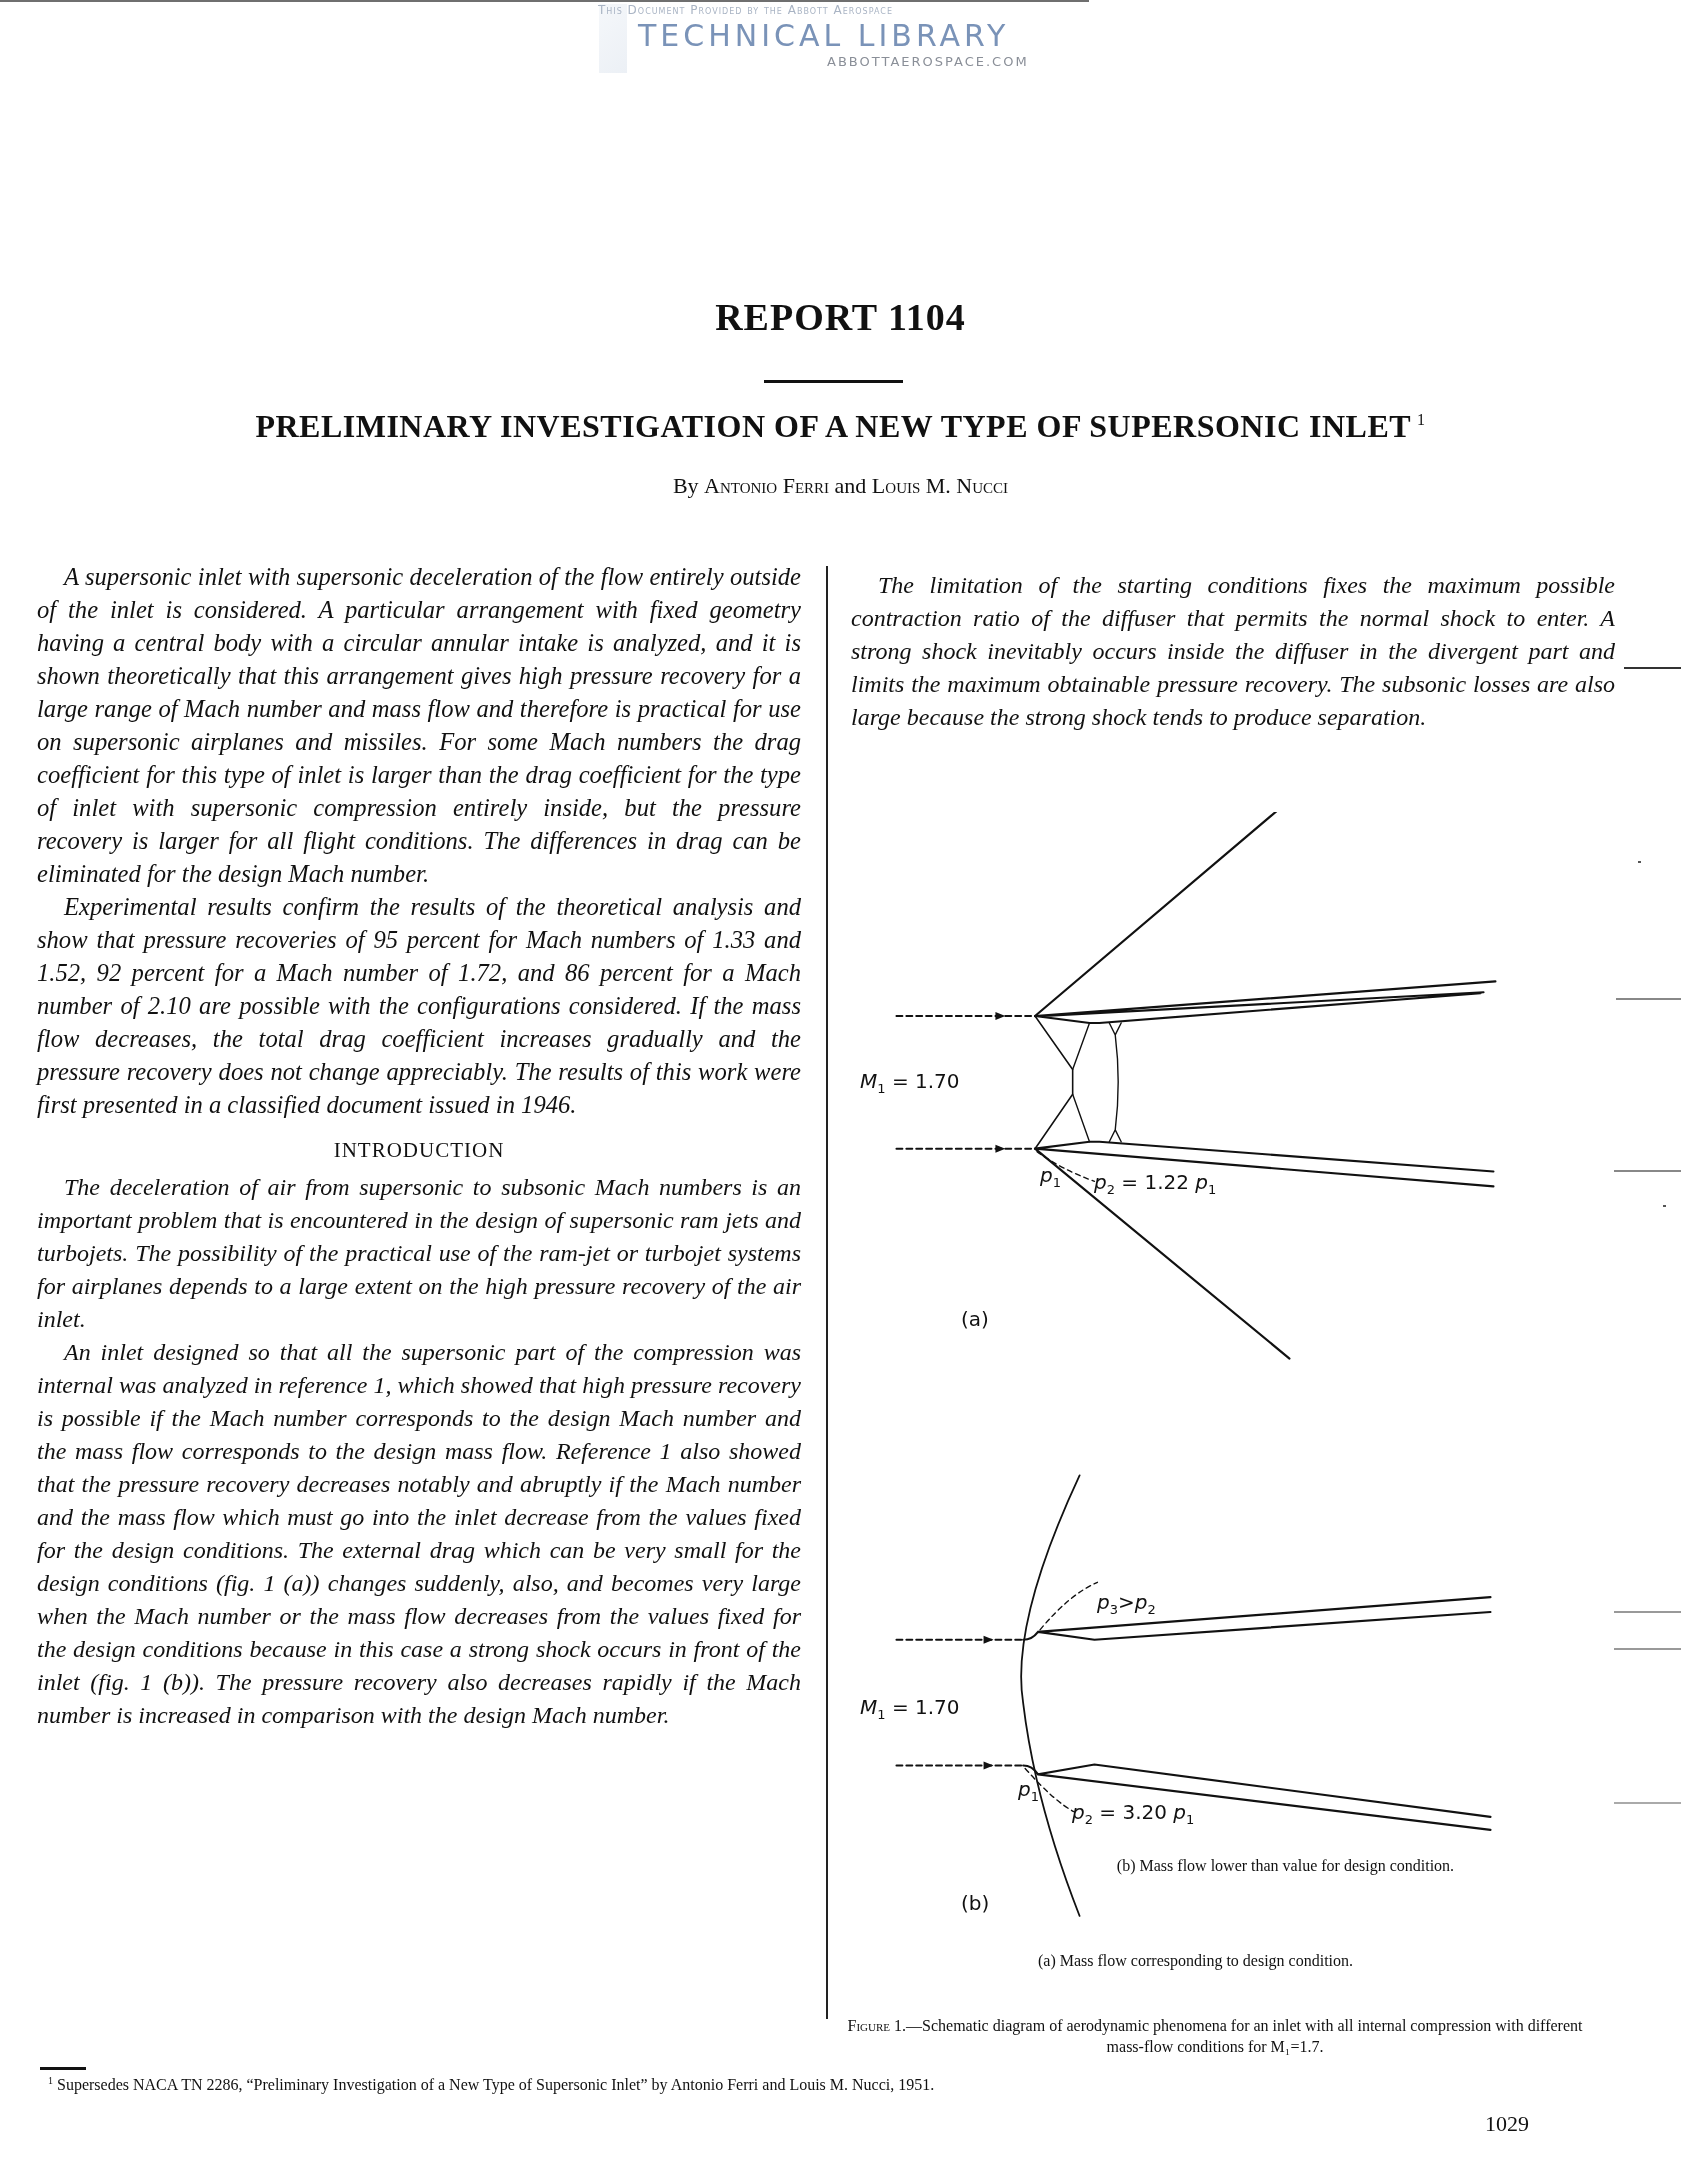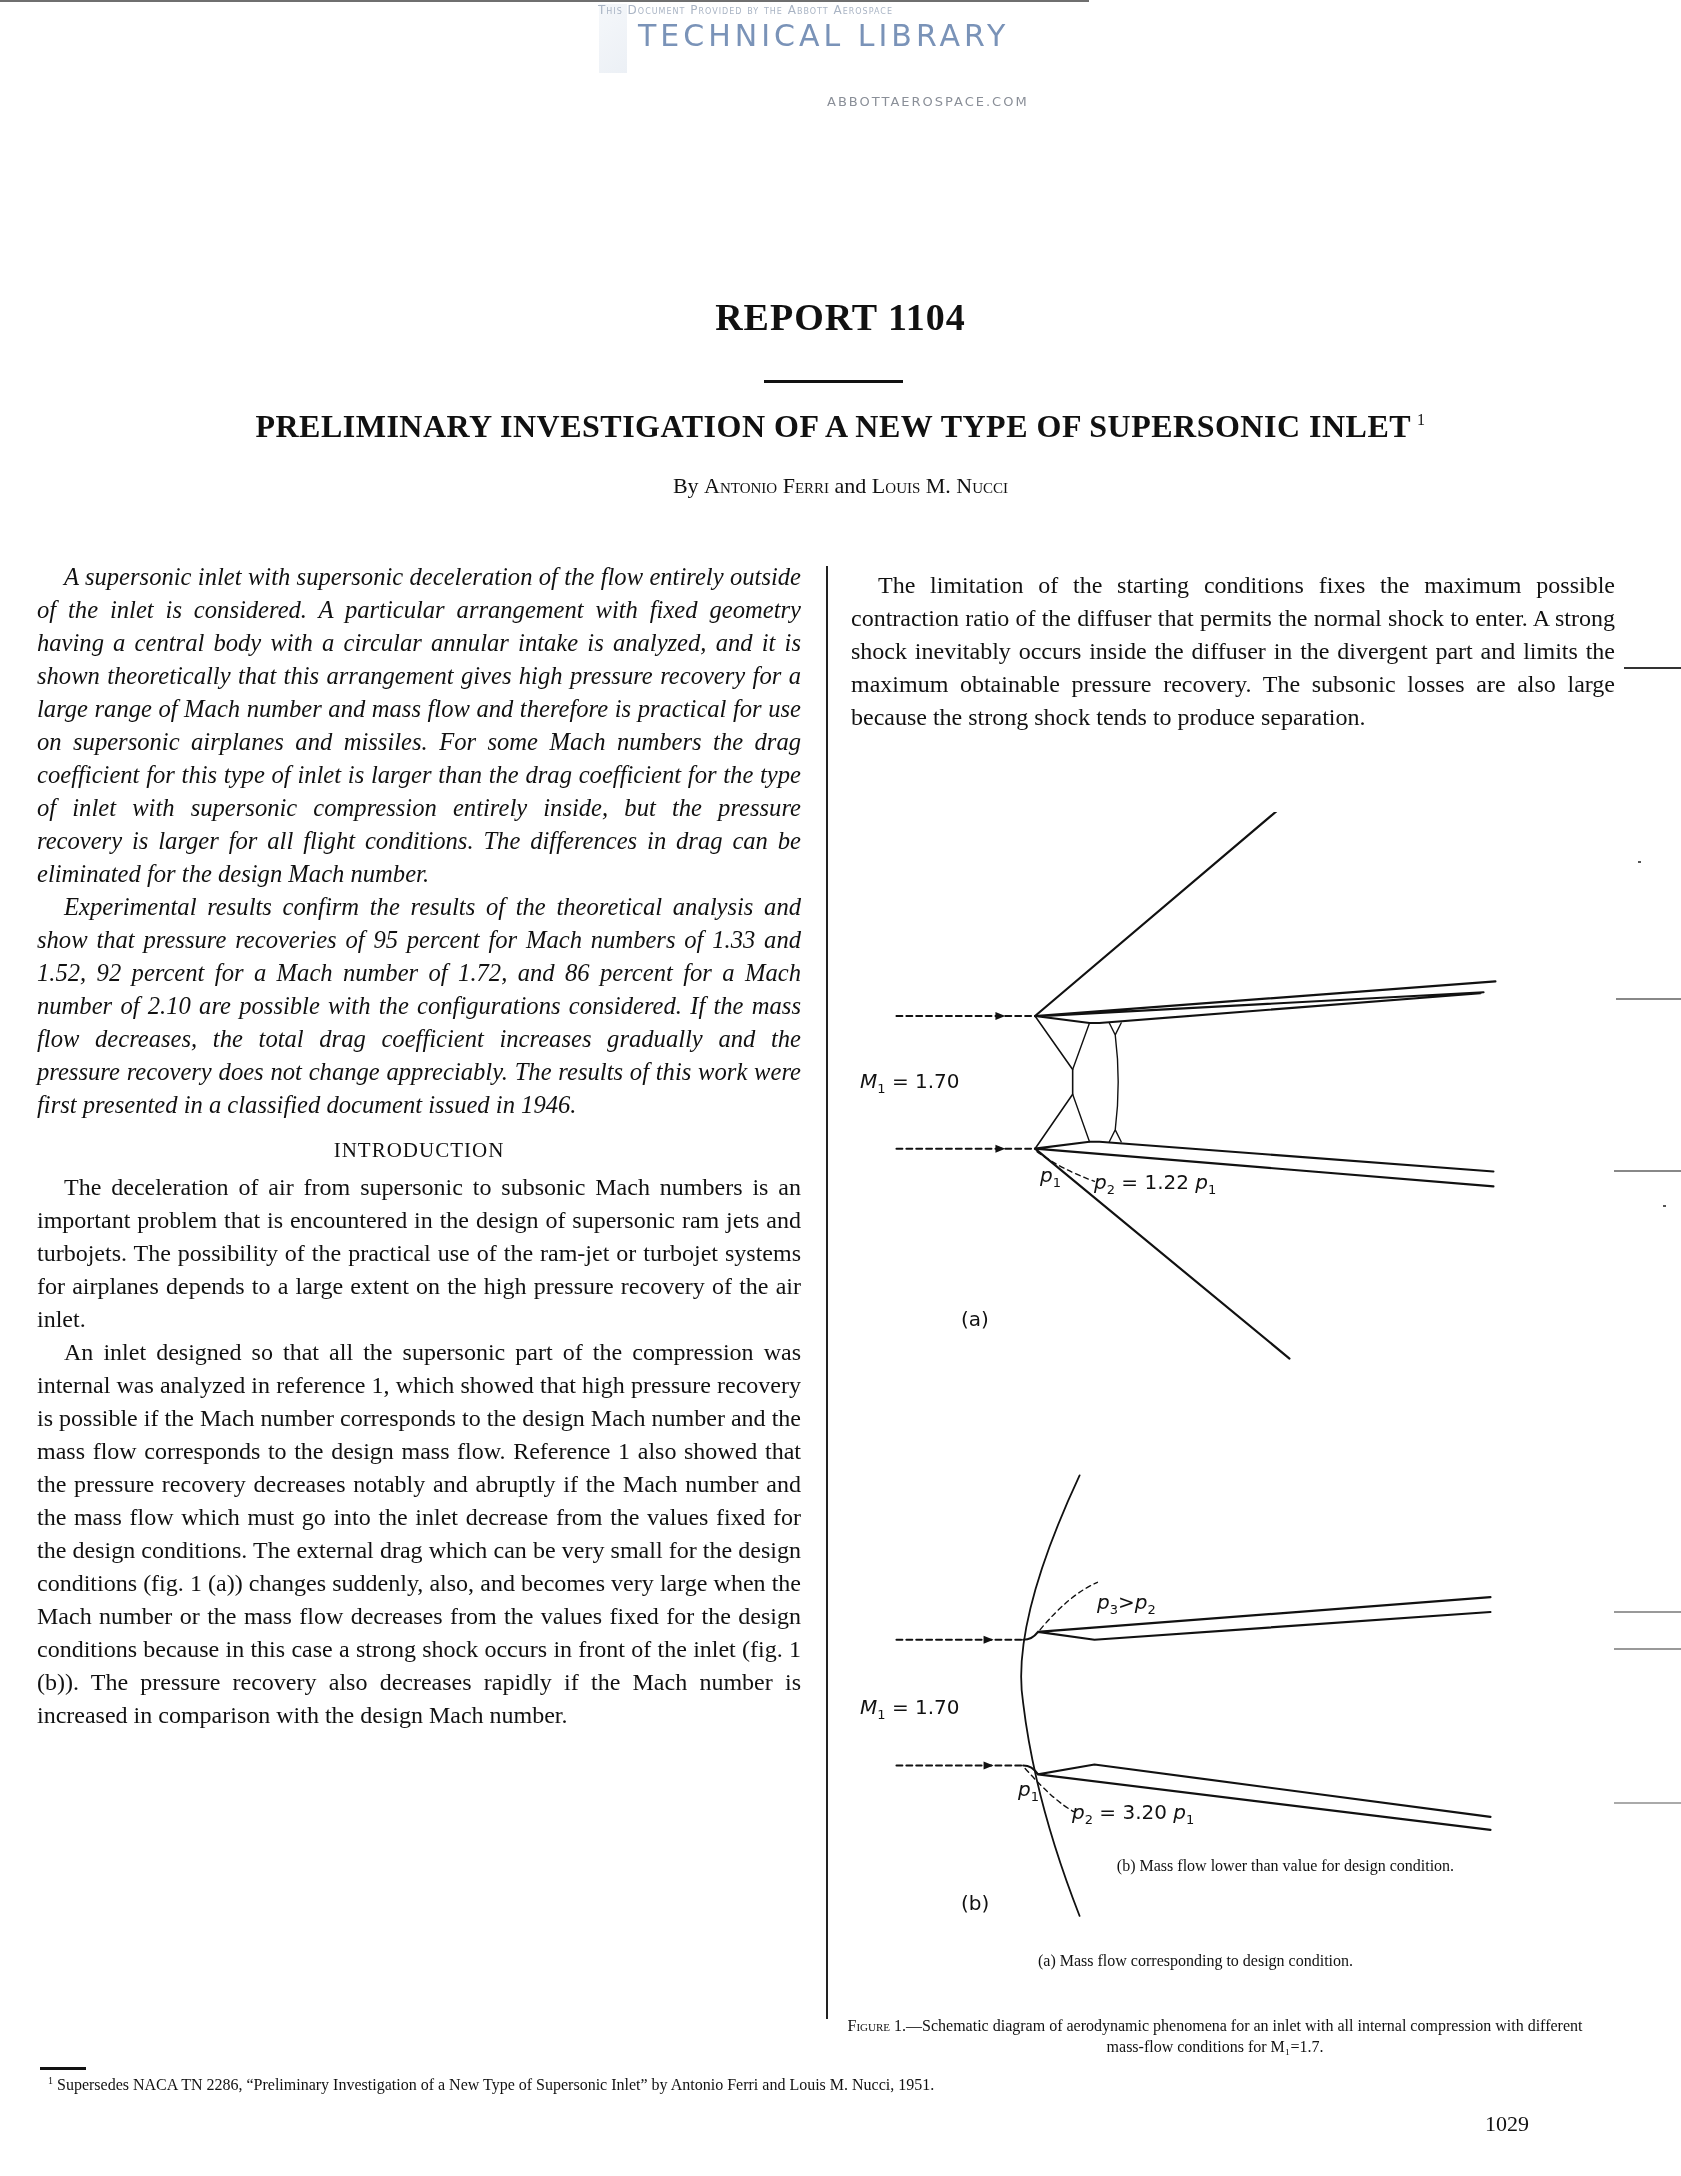--- a/index.html
+++ b/index.html
@@ -1,34 +1,34 @@
 <!DOCTYPE html>
 <html><head>
 <meta charset="utf-8">
 <style>
   html, body { margin:0; padding:0; background:#ffffff; }
   body { width:1681px; height:2176px; position:relative; overflow:hidden; color:#111; font-family:"DejaVu Serif", serif; }
   .hdr-rule { position:absolute; top:0; left:0; width:1089px; height:2px; background:#6f6f6f; }
   .wm-top { position:absolute; top:3px; left:598px; font-family:"DejaVu Sans", sans-serif; font-size:12px; letter-spacing:1px; color:#a9b4c4; font-variant:small-caps; white-space:nowrap; }
   .wm-main { position:absolute; top:18px; left:638px; font-family:"DejaVu Sans", sans-serif; font-size:30px; letter-spacing:4px; color:#7a93b8; white-space:nowrap; }
-  .wm-url { position:absolute; top:54px; left:827px; font-family:"DejaVu Sans", sans-serif; font-size:13px; letter-spacing:2px; color:#8a8f98; white-space:nowrap;margin-top:40px; }
+  .wm-url { position:absolute; top:54px; left:827px; font-family:"DejaVu Sans", sans-serif; font-size:13px; letter-spacing:2px; color:#8a8f98; white-space:nowrap; }
   .wm-page { position:absolute; top:4px; left:599px; width:28px; height:69px; background:linear-gradient(135deg,#eef2f7,#dfe6ef); opacity:.6; }
 
   .report-no { position:absolute; top:295px; left:0; width:1681px; text-align:center; font-family:"Liberation Serif", serif; font-weight:bold; font-size:38px; letter-spacing:1px; }
   .title-rule { position:absolute; top:380px; left:764px; width:139px; height:3px; background:#111; }
   .title { position:absolute; top:408px; left:0; width:1681px; text-align:center; font-family:"Liberation Serif", serif; font-weight:bold; font-size:32px; letter-spacing:0.5px; }
   .title sup { font-size:16px; font-weight:normal; margin-left:6px; }
   .authors { position:absolute; top:473px; left:0; width:1681px; text-align:center; font-family:"Liberation Serif", serif; font-size:22px; }
   .authors .sc { font-variant:small-caps; }
 
   .col { position:absolute; font-family:"Liberation Serif", serif; font-size:24px; line-height:33px; text-align:justify; }
   .col-left { left:37px; top:560px; width:764px; }
   .col-right { left:851px; top:569px; width:764px; }
   .section-head { text-align:center; font-size:21px; letter-spacing:1px; margin:0 0 6px 0; line-height:30px; }
-  .para { margin:0; text-indent:27px; }
+  .para { margin:0; text-indent:27px;font-style:italic; }
   .italic { font-style:italic; font-size:24.6px; }
   .gap { height:14px; }
 
   .col-divider { position:absolute; left:826px; top:566px; width:2px; height:1453px; background:#222; }
 
   .fig { position:absolute; left:842px; top:812px; width:792px; height:1109px; }
   .fig svg { position:absolute; left:0; top:0; }
   .fig-label { position:absolute; font-family:"DejaVu Sans", sans-serif; font-size:20px; color:#111; white-space:nowrap; }
   .fig-label i { font-style:italic; }
   .fig-label sub { font-size:13px; }

